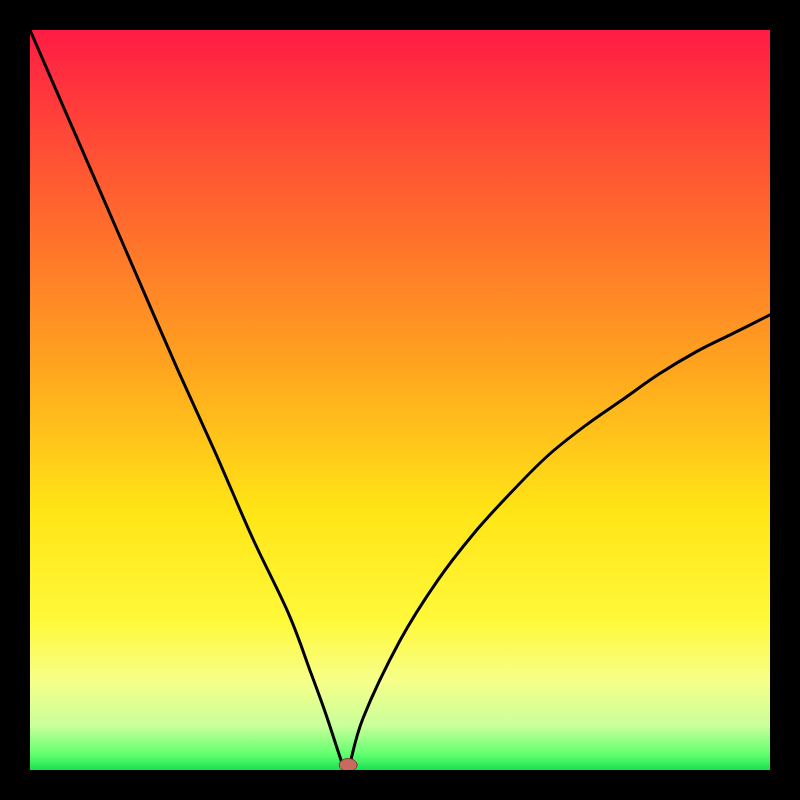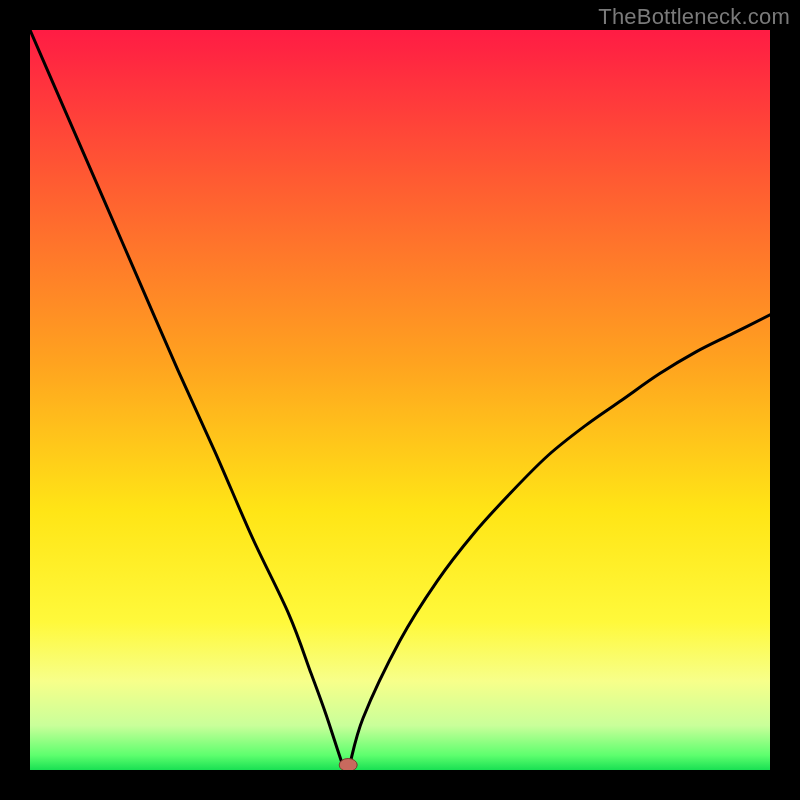--- a/index.html
+++ b/index.html
@@ -38,21 +38,20 @@
     z-index: 20;
   }
   svg {
     display: block;
   }
 </style>
 </head>
 <body>
 
 <div class="frame">
-  <div class="watermark">TheBottleneck.com</div>
 
   <div class="plot">
     <svg id="chart-svg" width="740" height="740" viewBox="0 0 740 740" preserveAspectRatio="none">
       <defs>
         <linearGradient id="bg-grad" x1="0" y1="0" x2="0" y2="1">
             <stop offset="0%" stop-color="#ff1c44"></stop>
             <stop offset="20%" stop-color="#ff5a32"></stop>
             <stop offset="45%" stop-color="#ffa31f"></stop>
             <stop offset="65%" stop-color="#ffe516"></stop>
             <stop offset="80%" stop-color="#fff93b"></stop>

